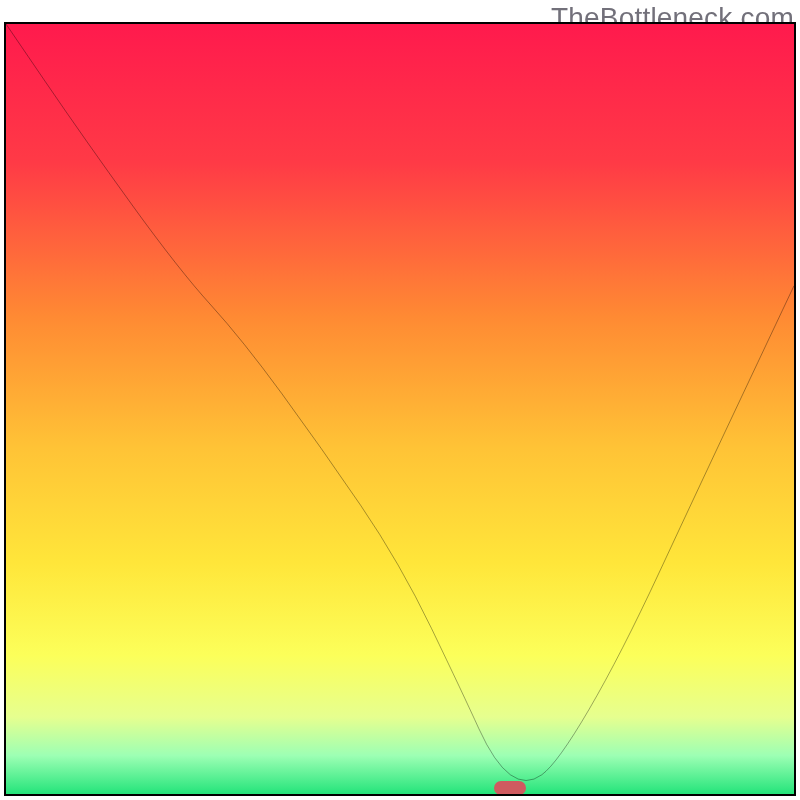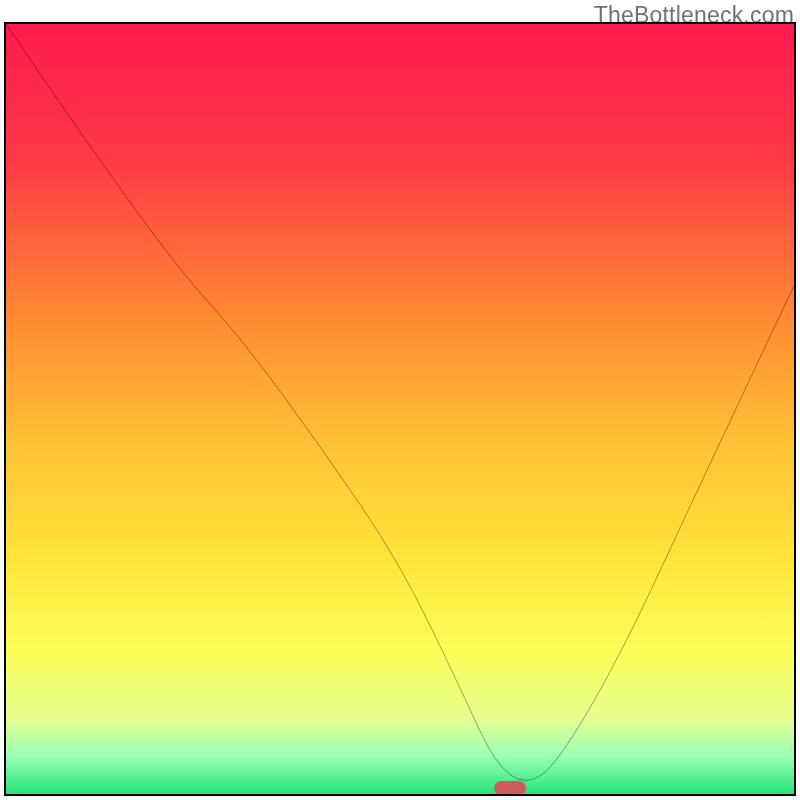--- a/index.html
+++ b/index.html
@@ -40,21 +40,21 @@
     width: 32px;
     height: 14px;
     border-radius: 7px;
     background: #cf5b60;
     transform: translate(-50%, -50%);
   }
   .watermark {
     position: absolute;
     top: 2px;
     right: 6px;
-    font-size: 23px;
+    font-size: 28px;
     font-weight: 500;
     color: #72707a;
     letter-spacing: 0.2px;
   }
 </style>
 </head>
 <body>
 
 <div class="watermark">TheBottleneck.com</div>
 

